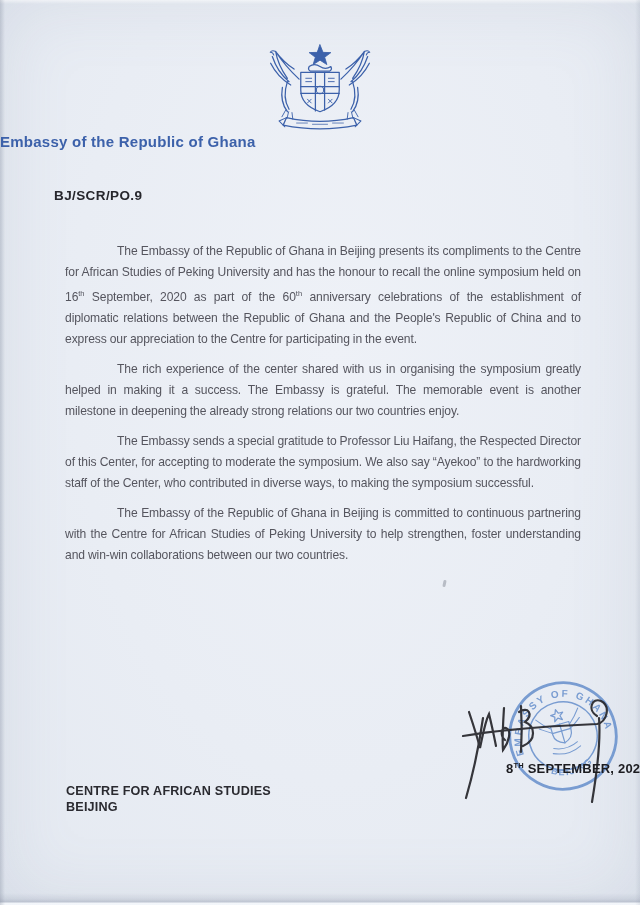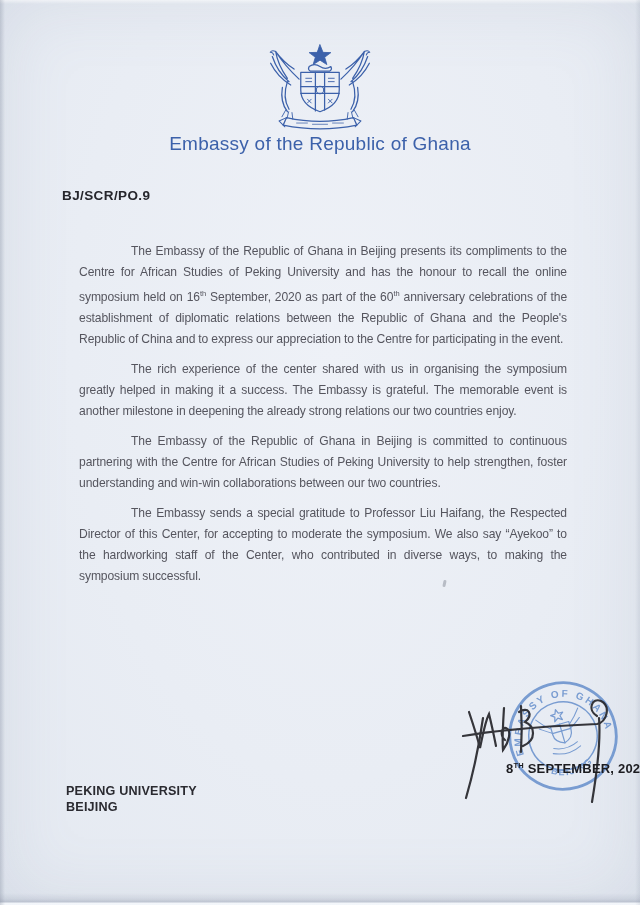--- a/index.html
+++ b/index.html
@@ -19,32 +19,32 @@
       linear-gradient(to right,  rgba(110,120,140,.28), rgba(110,120,140,0) 5px),
       linear-gradient(to left,   rgba(120,130,150,.14), rgba(120,130,150,0) 5px),
       linear-gradient(to top,    rgba(245,248,252,.9) 0px, rgba(245,248,252,.9) 2px, rgba(140,148,168,.40) 3px, rgba(140,148,168,.18) 6px, rgba(140,148,168,0) 12px),
       linear-gradient(to bottom, rgba(255,255,255,.55), rgba(255,255,255,0) 4px);
   }
   .emblem{
     position:absolute;left:50%;top:44px;transform:translateX(-50%);
   }
   .org-name{
     position:absolute;left:0;top:133px;width:100%;
-    text-align:center;font-weight:normal;font-size:19px;letter-spacing:.25px;
+    font-weight:bold;font-size:15px;letter-spacing:.25px;
   }
   .ref{
-    position:absolute;left:62px;top:188px;
+    position:absolute;left:54px;top:188px;
     font-weight:bold;font-size:13.5px;letter-spacing:.4px;color:#26262c;
   }
   .body-text{
     position:absolute;left:62px;top:241px;width:522px;
     color:#55555e;font-size:12.1px;line-height:21px;
     text-align:justify;letter-spacing:-.1px;word-spacing:-.2px;
   }
-  .body-text p{margin:0 17px 9px;text-indent:52px;}
+  .body-text p{margin:0 3px 9px;text-indent:52px;}
   .body-text sup{font-size:7.5px;letter-spacing:0;}
   .stamp{
     position:absolute;left:506px;top:679px;width:114px;height:114px;
     transform:rotate(-16deg);opacity:.88;
   }
   .stamp text{font-family:"Liberation Sans",sans-serif;font-weight:bold;}
   .stamp .arc-top{font-size:10.5px;letter-spacing:2.4px;}
   .stamp .arc-bottom{font-size:9.5px;letter-spacing:1.6px;}
   .signature{position:absolute;left:449px;top:684px;}
   .date{
@@ -97,22 +97,22 @@
     </g>
   </svg>
 
   <div class="org-name" style="color:#3c61aa">Embassy of the Republic of Ghana</div>
 
   <div class="ref">BJ/SCR/PO.9</div>
 
   <main class="body-text">
     <p><span>The Embassy of the Republic of Ghana in Beijing presents its compliments to the Centre for African Studies of Peking University and has the honour to recall the online symposium held on 16</span><sup>th</sup><span> September, 2020 as part of the 60</span><sup>th</sup><span> anniversary celebrations of the establishment of diplomatic relations between the Republic of Ghana and the People's Republic of China and to express our appreciation to the Centre for participating in the event.</span></p>
     <p><span>The rich experience of the center shared with us in organising the symposium greatly helped in making it a success. The Embassy is grateful. The memorable event is another milestone in deepening the already strong relations our two countries enjoy.</span></p>
+    <p><span>The Embassy sends a special gratitude to Professor Liu Haifang, the Respected Director of this Center, for accepting to moderate the symposium. We also say “Ayekoo” to the hardworking staff of the Center, who contributed in diverse ways, to making the symposium successful.</span></p>
     <p><span>The Embassy of the Republic of Ghana in Beijing is committed to continuous partnering with the Centre for African Studies of Peking University to help strengthen, foster understanding and win-win collaborations between our two countries.</span></p>
-    <p><span>The Embassy sends a special gratitude to Professor Liu Haifang, the Respected Director of this Center, for accepting to moderate the symposium. We also say “Ayekoo” to the hardworking staff of the Center, who contributed in diverse ways, to making the symposium successful.</span></p>
   </main>
 
   <div class="speck"></div>
 
   <div class="stamp">
     <svg width="114" height="114" viewBox="0 0 120 120">
       <defs>
         <path id="arcTop" d="M 15,64 A 45,45 0 1 1 105,64" fill="none"></path>
         <path id="arcBottom" d="M 21,73 A 41,41 0 0 0 99,73" fill="none"></path>
       </defs>
@@ -143,16 +143,16 @@
       <path d="M 55,24 C 54,40 53,54 54,66 C 60,58 63,46 57,44 C 52,43 51,52 56,56"></path>
       <path d="M 72,22 C 73,38 73,52 72,68 M 70,28 C 79,22 85,30 76,38 C 86,42 88,56 74,62"></path>
       <path d="M 14,52 C 50,46 100,42 148,40 C 158,38 162,22 152,17 C 143,13 138,26 148,32"></path>
       <path d="M 150,34 C 152,58 148,88 143,118"></path>
     </g>
   </svg>
 
   <div class="date"><span>8</span><sup>TH</sup><span> SEPTEMBER, 2020</span></div>
 
   <address class="addressee">
-    <div>PEKING UNIVERSITY</div>
+    <div>CENTRE FOR AFRICAN STUDIES</div>
     <div>BEIJING</div>
   </address>
 </div>
 
 </body></html>

